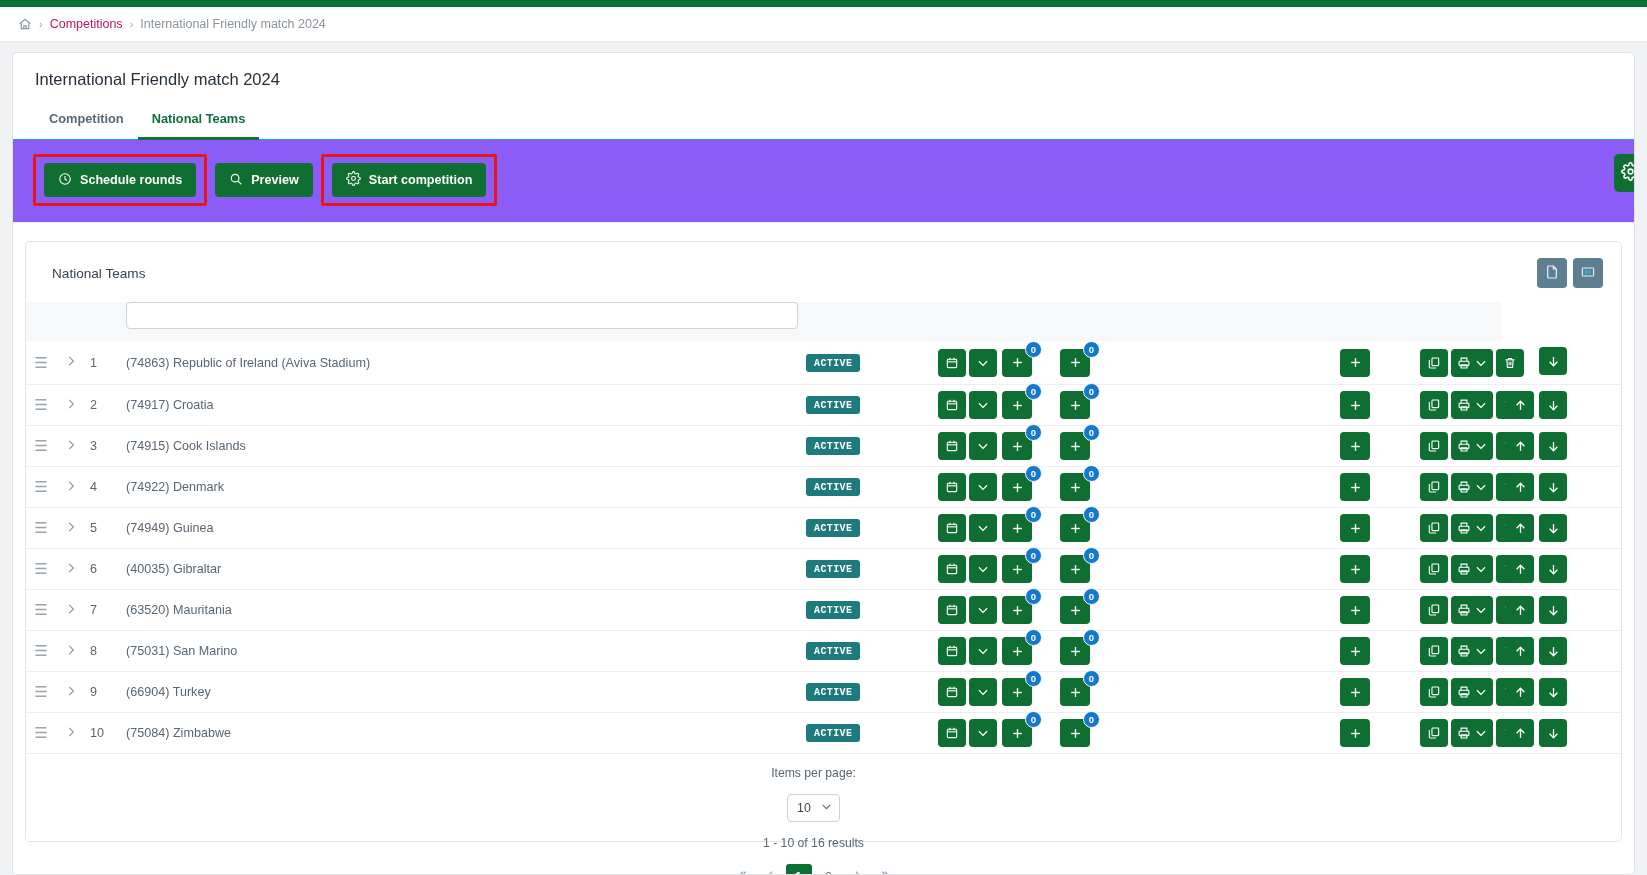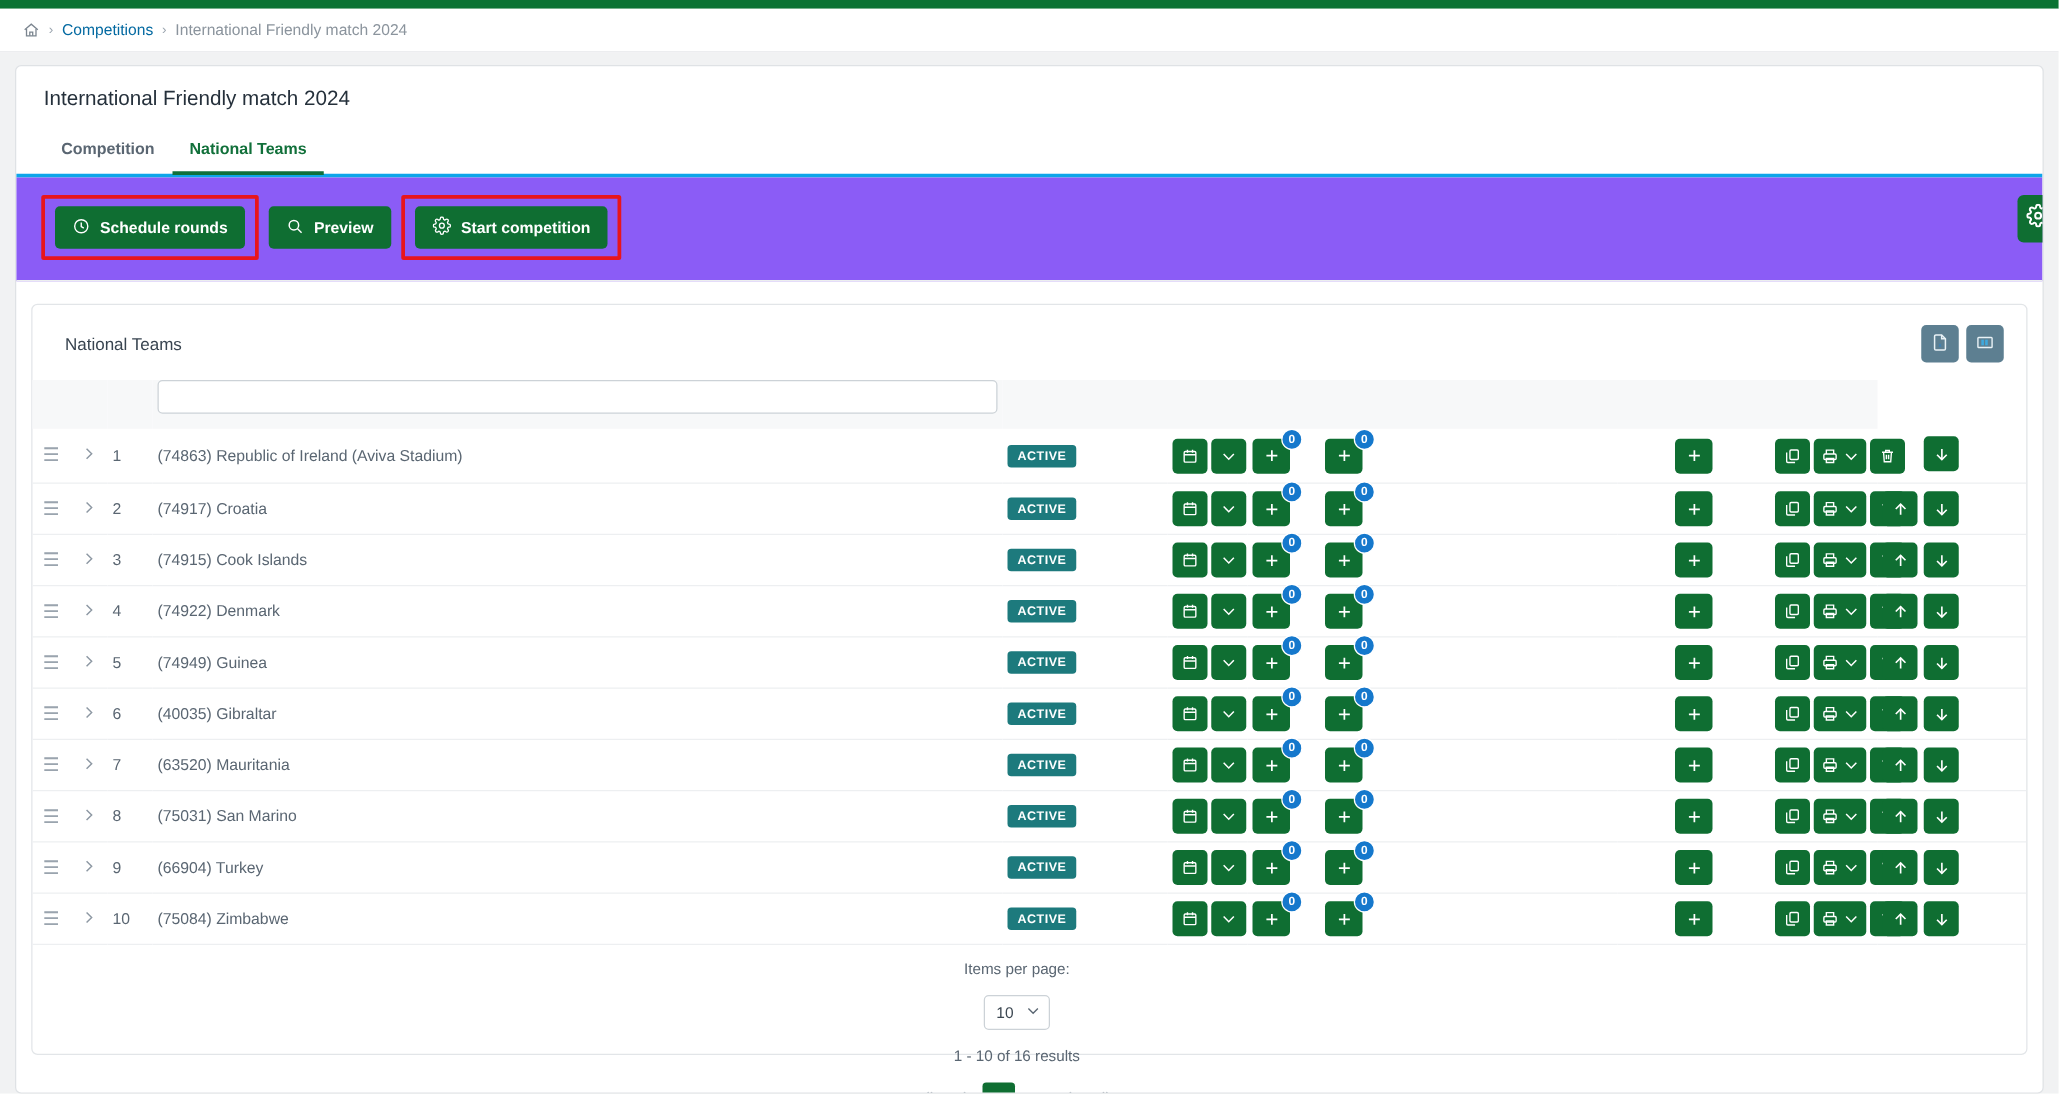--- a/index.html
+++ b/index.html
@@ -20,21 +20,21 @@
     display: flex;
     align-items: center;
     gap: 7px;
     padding: 0 0 0 18px;
     font-size: 12.5px;
     color: #6b7785;
     background: #fff;
     border-bottom: 1px solid #e6e8ea;
   }
   .breadcrumb .bc-sep { color: #9aa4ae; font-size: 11px; }
-  .breadcrumb .bc-item { color: #0369a1; cursor: pointer; }
+  .breadcrumb .bc-item { color: #be185d; cursor: pointer; }
   .breadcrumb .bc-item.last { color: #8b949d; }
   .home-ico { display:inline-flex; align-items:center; color:#7b858f; }
 
   .page-wrap {
     background: #f1f2f3;
     padding: 10px 12px 0 12px;
     height: calc(875px - 42px);
   }
   .card {
     background: #fff;
@@ -46,21 +46,21 @@
   }
   .page-title {
     font-size: 16.5px;
     color: #25303b;
     padding: 17px 22px 14px 22px;
     font-weight: 400;
   }
   .tabs {
     display: flex;
     padding: 0 22px;
-    border-bottom: 3px solid #0ea5e9;
+    border-bottom: 1px solid #0ea5e9;
     gap: 0px;
   }
   .tab {
     font-size: 12.8px;
     font-weight: bold;
     padding: 8px 14px 11px 14px;
     color: #5a6672;
     cursor: pointer;
     border-bottom: 3px solid transparent;
     margin-bottom: -1px;
@@ -187,20 +187,21 @@
 
   .badge-active {
     background: #1d7a7d;
     color: #fff;
     font-size: 10px;
     font-weight: bold;
     letter-spacing: .4px;
     padding: 4px 8px 3px 8px;
     border-radius: 3px;
     display: inline-block;
+    font-family: Liberation Mono, monospace;
   }
   .ibtn {
     background: #0f6e32;
     border: none;
     border-radius: 4px;
     width: 28px; height: 28px;
     display: inline-flex;
     align-items: center; justify-content: center;
     cursor: pointer;
     vertical-align: middle;

